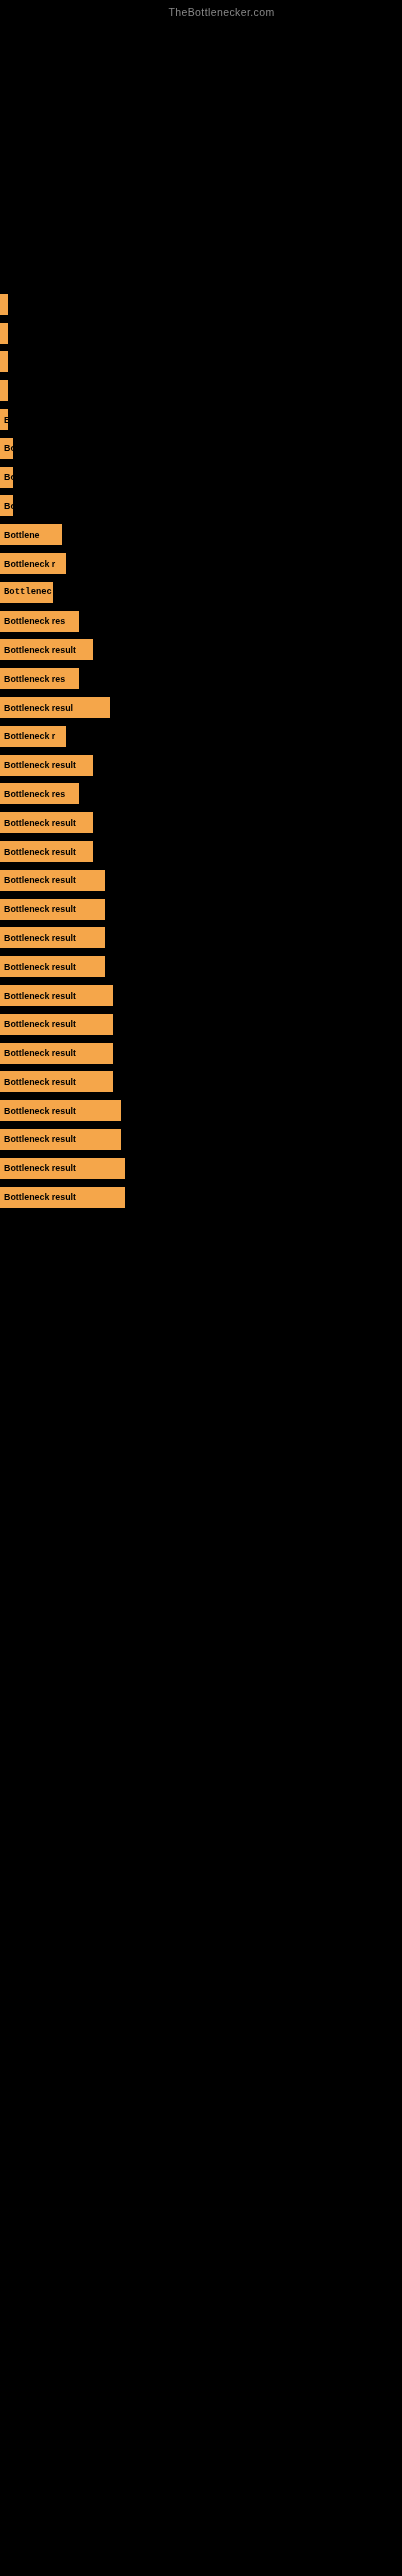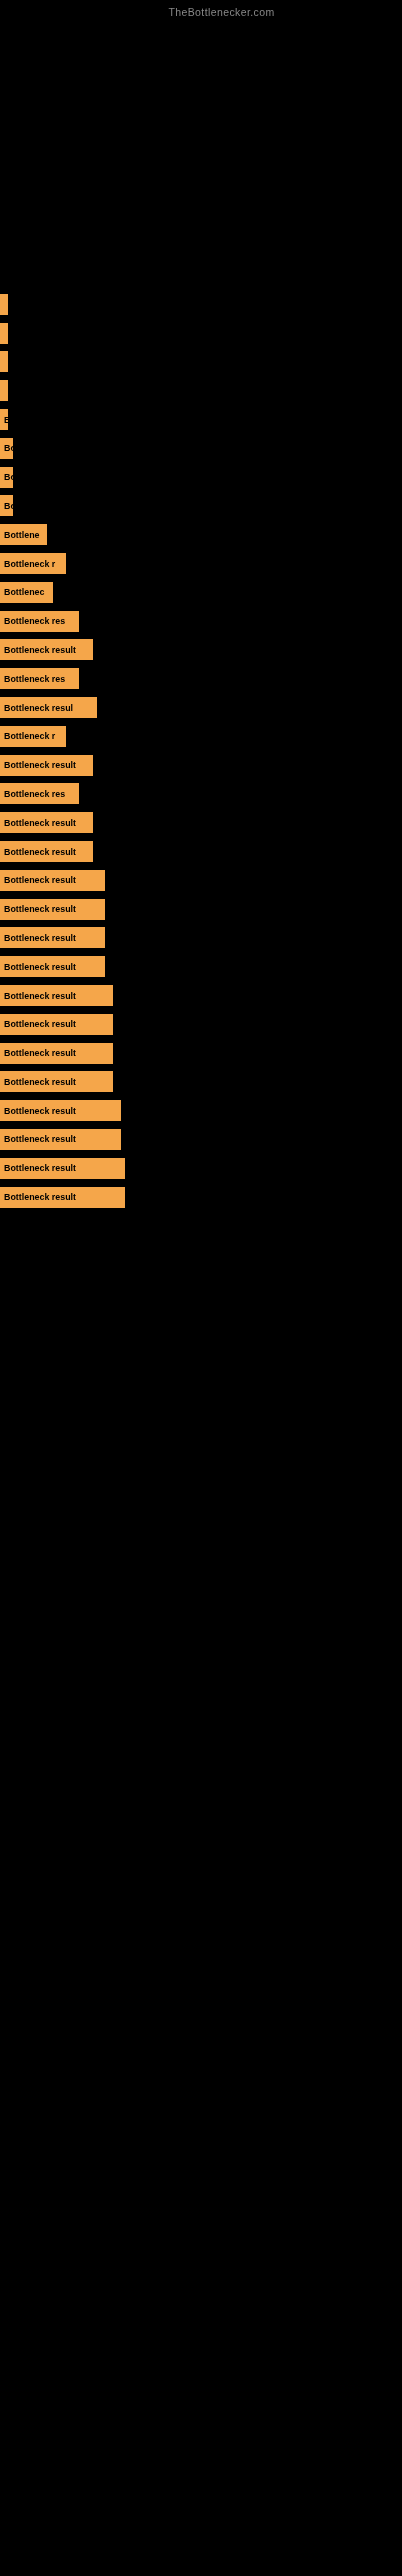--- a/index.html
+++ b/index.html
@@ -79,39 +79,39 @@
     <div class="bar-row">
       <div class="bar-label" style="width: 13px;">Bo</div>
     </div>
     <div class="bar-row">
       <div class="bar-label" style="width: 13px;">Bo</div>
     </div>
     <div class="bar-row">
       <div class="bar-label" style="width: 13px;">Bo</div>
     </div>
     <div class="bar-row">
-      <div class="bar-label" style="width: 47px;">Bottlene</div>
+      <div class="bar-label" style="width: 62px;">Bottlene</div>
     </div>
     <div class="bar-row">
       <div class="bar-label" style="width: 66px;">Bottleneck r</div>
     </div>
     <div class="bar-row">
-      <div class="bar-label" style="width: 53px;">Bottlenec</div>
+      <div class="bar-label" style="width: 53px; font-family: Liberation Mono, monospace;">Bottlenec</div>
     </div>
     <div class="bar-row">
       <div class="bar-label" style="width: 79px;">Bottleneck res</div>
     </div>
     <div class="bar-row">
       <div class="bar-label" style="width: 93px;">Bottleneck result</div>
     </div>
     <div class="bar-row">
       <div class="bar-label" style="width: 79px;">Bottleneck res</div>
     </div>
     <div class="bar-row">
-      <div class="bar-label" style="width: 97px;">Bottleneck resul</div>
+      <div class="bar-label" style="width: 110px;">Bottleneck resul</div>
     </div>
     <div class="bar-row">
       <div class="bar-label" style="width: 66px;">Bottleneck r</div>
     </div>
     <div class="bar-row">
       <div class="bar-label" style="width: 93px;">Bottleneck result</div>
     </div>
     <div class="bar-row">
       <div class="bar-label" style="width: 79px;">Bottleneck res</div>
     </div>

